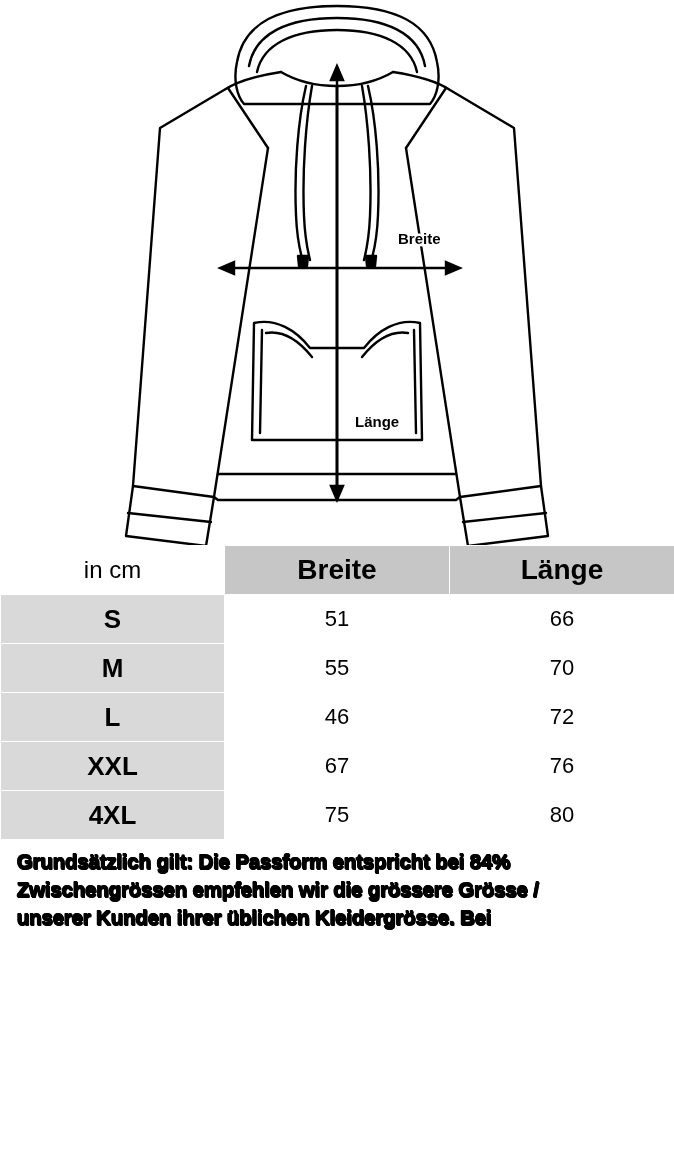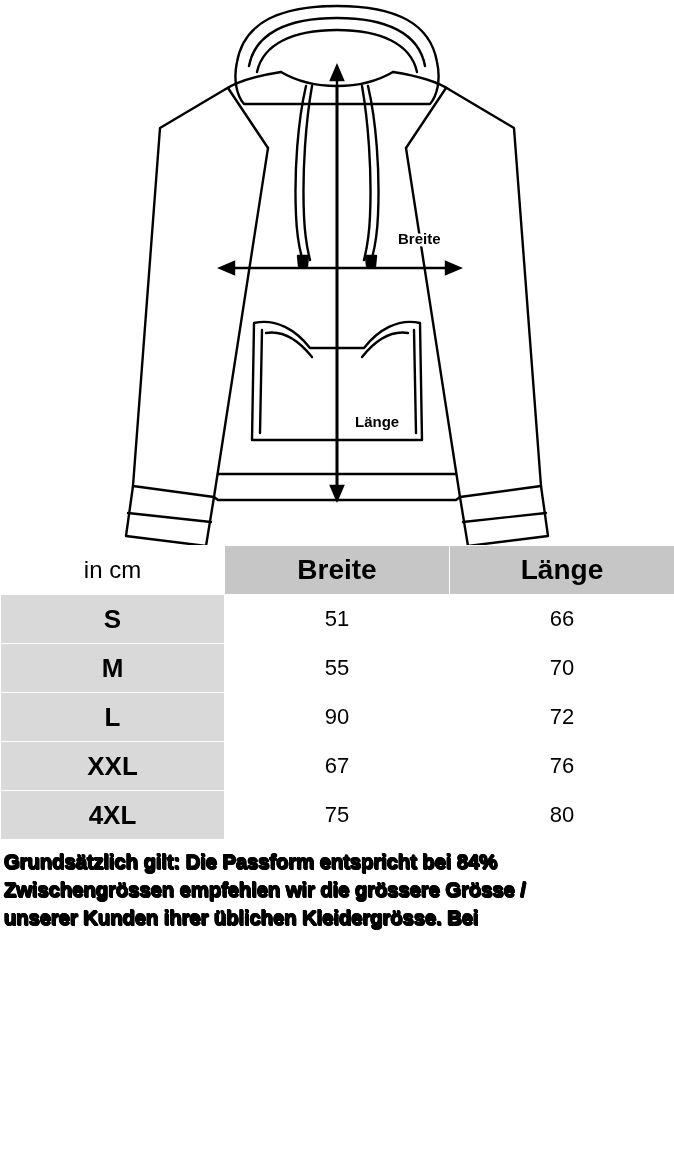--- a/index.html
+++ b/index.html
@@ -89,20 +89,21 @@
     letter-spacing: -0.2px;
     text-shadow:
        0.7px 0 0 #000, -0.7px 0 0 #000,
        0 0.7px 0 #000, 0 -0.7px 0 #000,
        0.7px 0.7px 0 #000, -0.7px -0.7px 0 #000;
     word-spacing: 0px;
   }
   #note .note-line {
     display: block;
     white-space: nowrap;
+    margin-left: 13px;
   }
 </style>
 </head>
 <body>
 
 <div id="illustration">
   <svg width="674" height="545" viewBox="0 0 674 545" xmlns="http://www.w3.org/2000/svg">
     <g fill="none" stroke="#000" stroke-width="2.4" stroke-linejoin="round" stroke-linecap="round">
 
       <path d="M237 62 C244 22 280 6 337 6 C394 6 430 22 437 62
@@ -197,21 +198,21 @@
       <td class="val-cell">51</td>
       <td class="val-cell">66</td>
     </tr>
     <tr>
       <td class="size-cell">M</td>
       <td class="val-cell">55</td>
       <td class="val-cell">70</td>
     </tr>
     <tr>
       <td class="size-cell">L</td>
-      <td class="val-cell">90</td>
+      <td class="val-cell">46</td>
       <td class="val-cell">72</td>
     </tr>
     <tr>
       <td class="size-cell">XXL</td>
       <td class="val-cell">67</td>
       <td class="val-cell">76</td>
     </tr>
     <tr>
       <td class="size-cell">4XL</td>
       <td class="val-cell">75</td>

